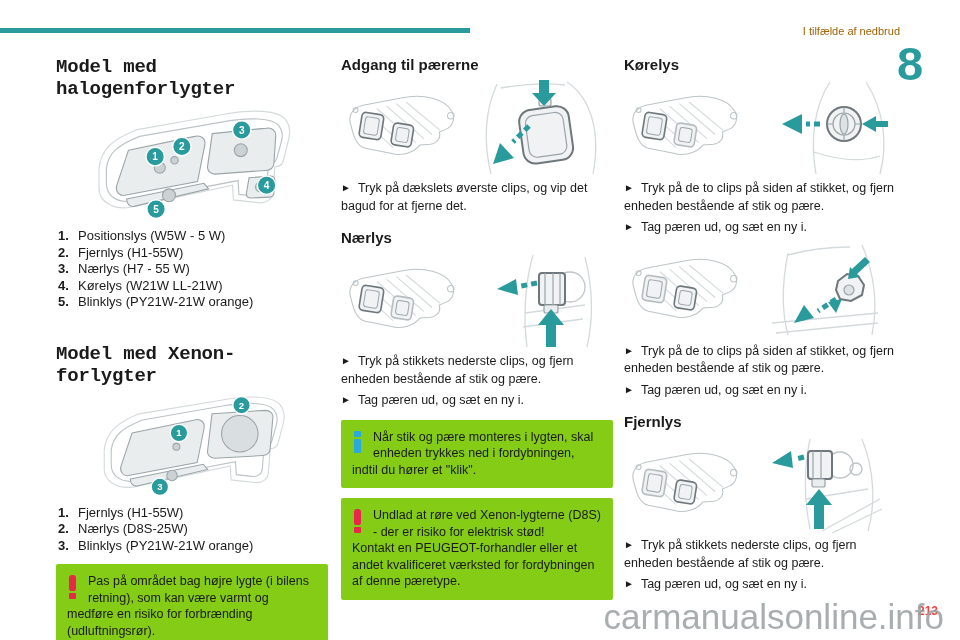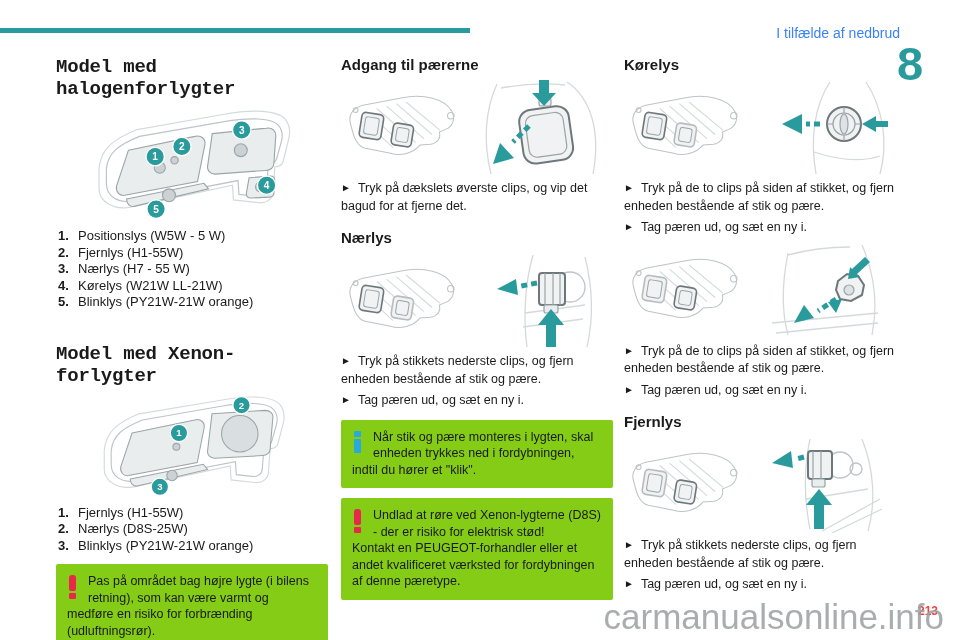--- a/index.html
+++ b/index.html
@@ -1,19 +1,19 @@
 <!DOCTYPE html>
 <html><head>
 <meta charset="utf-8">
 <style>
   html,body{margin:0;padding:0;background:#fff;}
   body{font-family:"Liberation Sans",sans-serif;color:#1a1a1a;}
   .page{position:relative;width:960px;height:640px;background:#fff;overflow:hidden;}
   .topbar{position:absolute;left:0;top:28px;width:470px;height:5px;background:#2a9b9c;}
-  .running-header{position:absolute;top:25px;right:60px;font-size:14px;color:#3b82f6;text-align:right;}
+  .running-header{position:absolute;top:25px;right:60px;font-size:11px;color:#a16207;text-align:right;}
   .chapter-num{position:absolute;top:40px;left:897px;font-size:47px;font-weight:bold;color:#2a9b9c;line-height:1;}
   .col{position:absolute;top:56px;}
   .col1{left:56px;width:272px;}
   .col2{left:341px;width:272px;}
   .col3{left:624px;width:282px;}
   h1{font-size:19px;line-height:22px;margin:0;letter-spacing:-0.2px;font-weight:bold;font-family:Liberation Mono, monospace;}
   h2{font-size:15px;line-height:18px;margin:0;font-weight:bold;}
   .mt1{margin-top:32px;}
   .mth{margin-top:14px;}
   .fig1{display:block;margin:6px auto 6px;}

